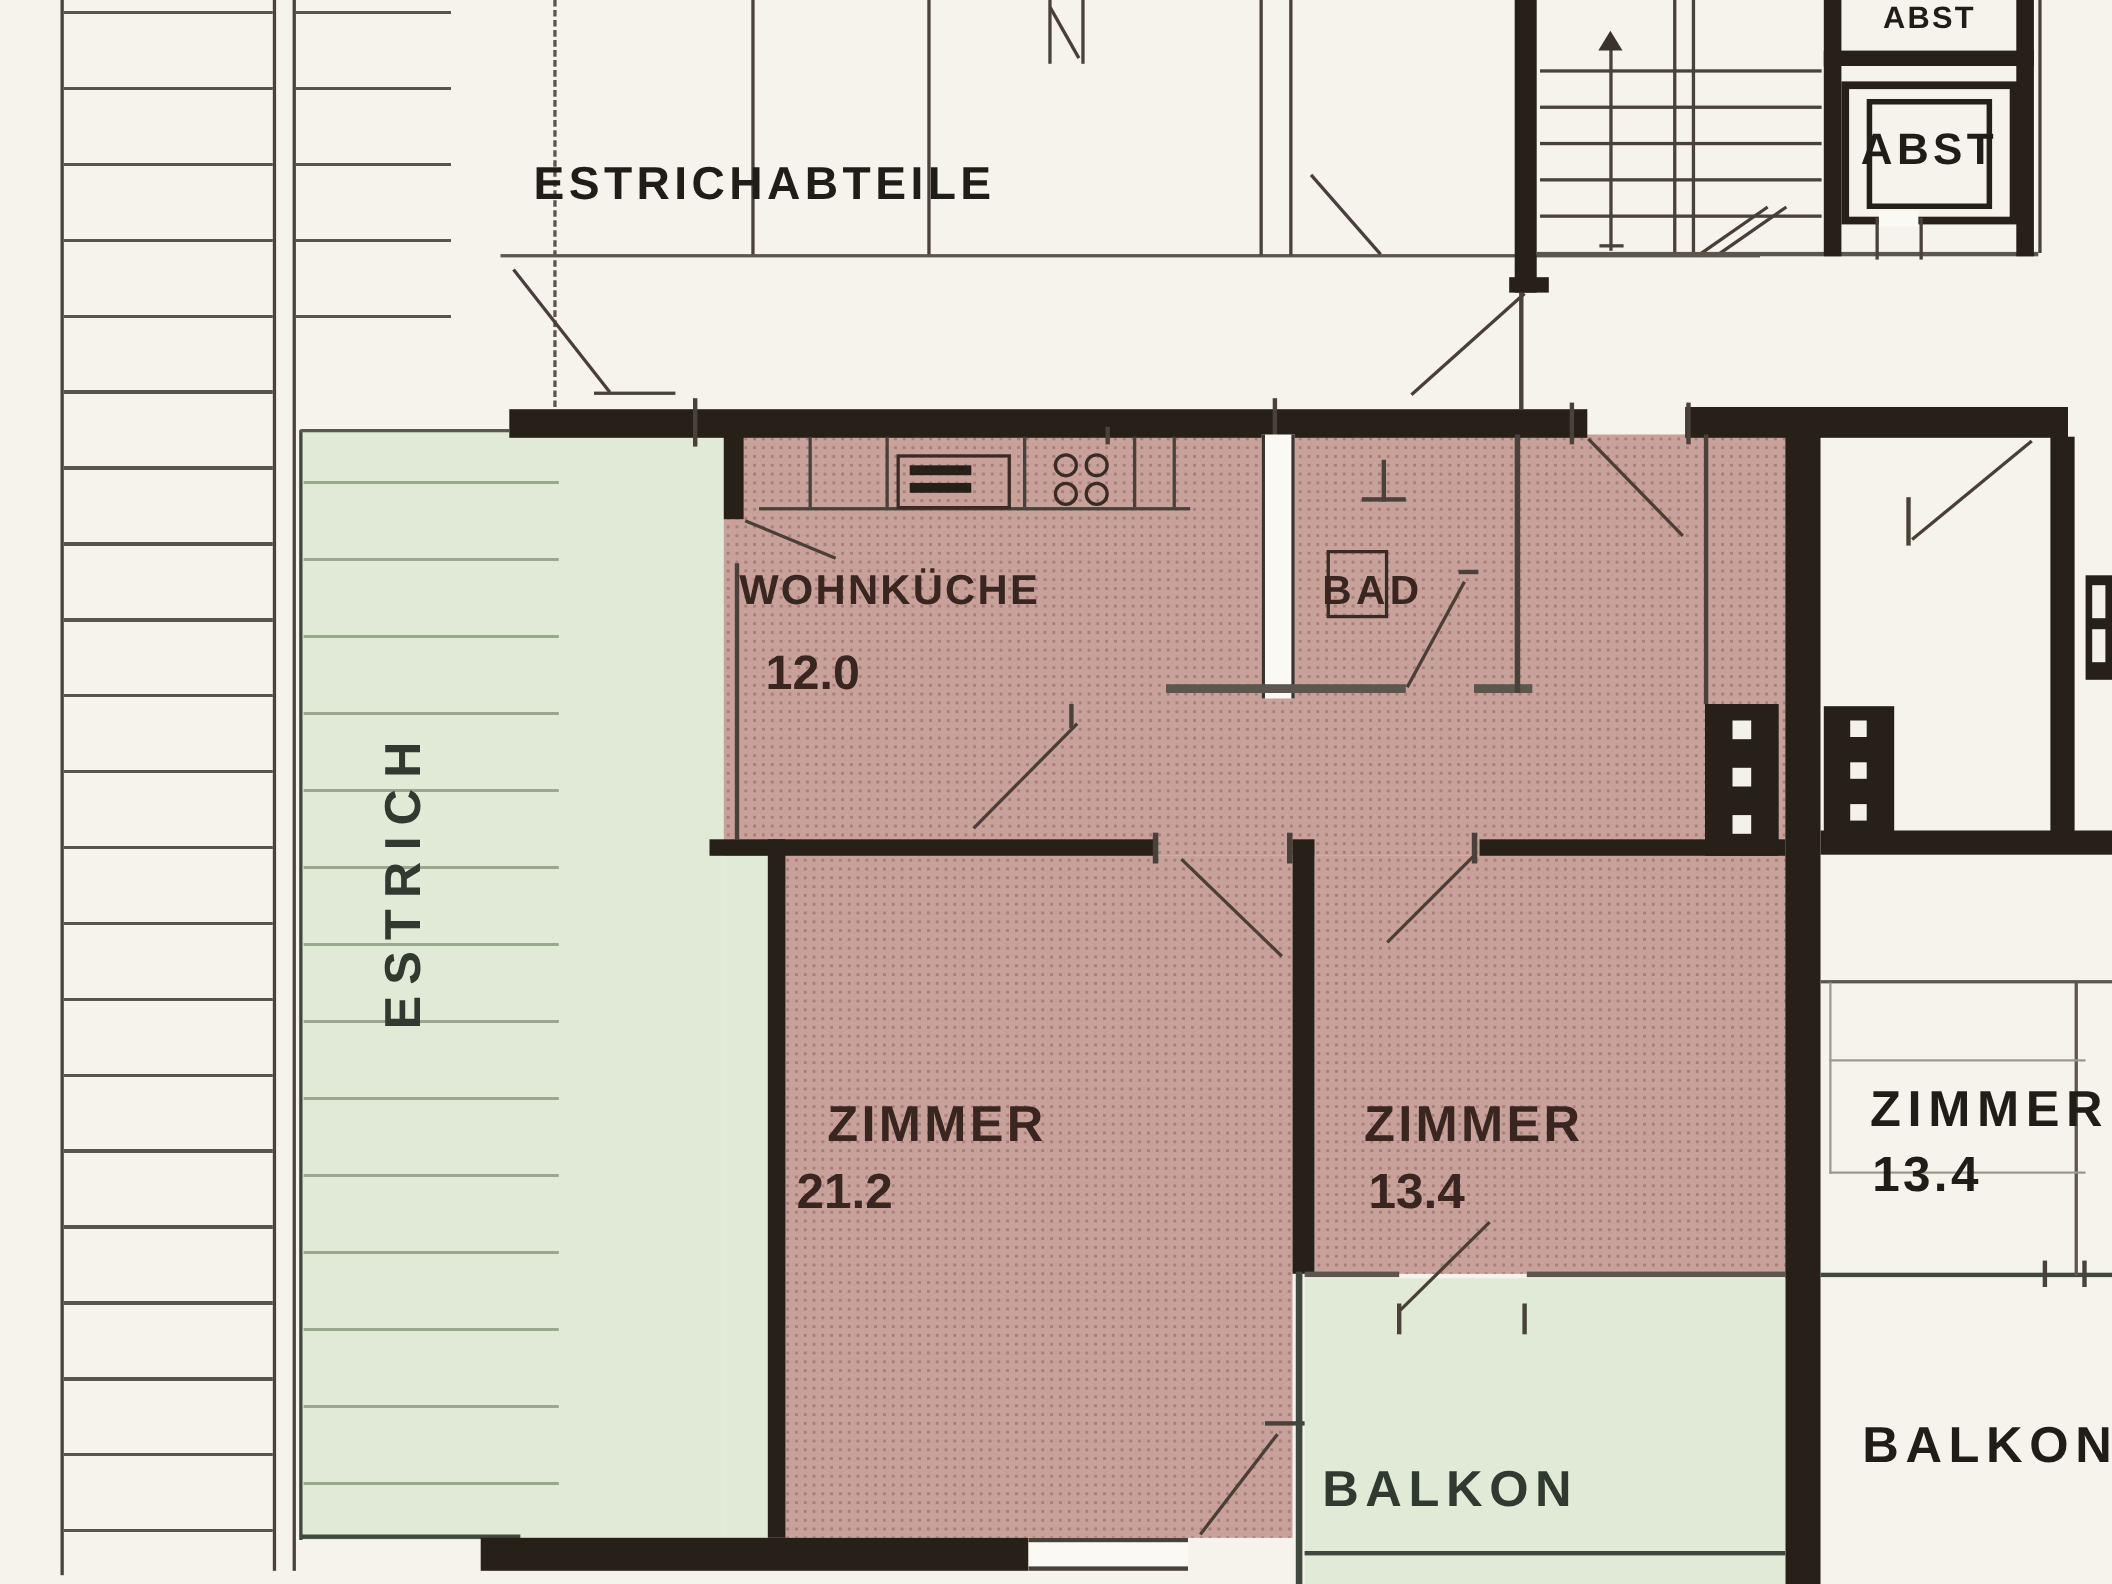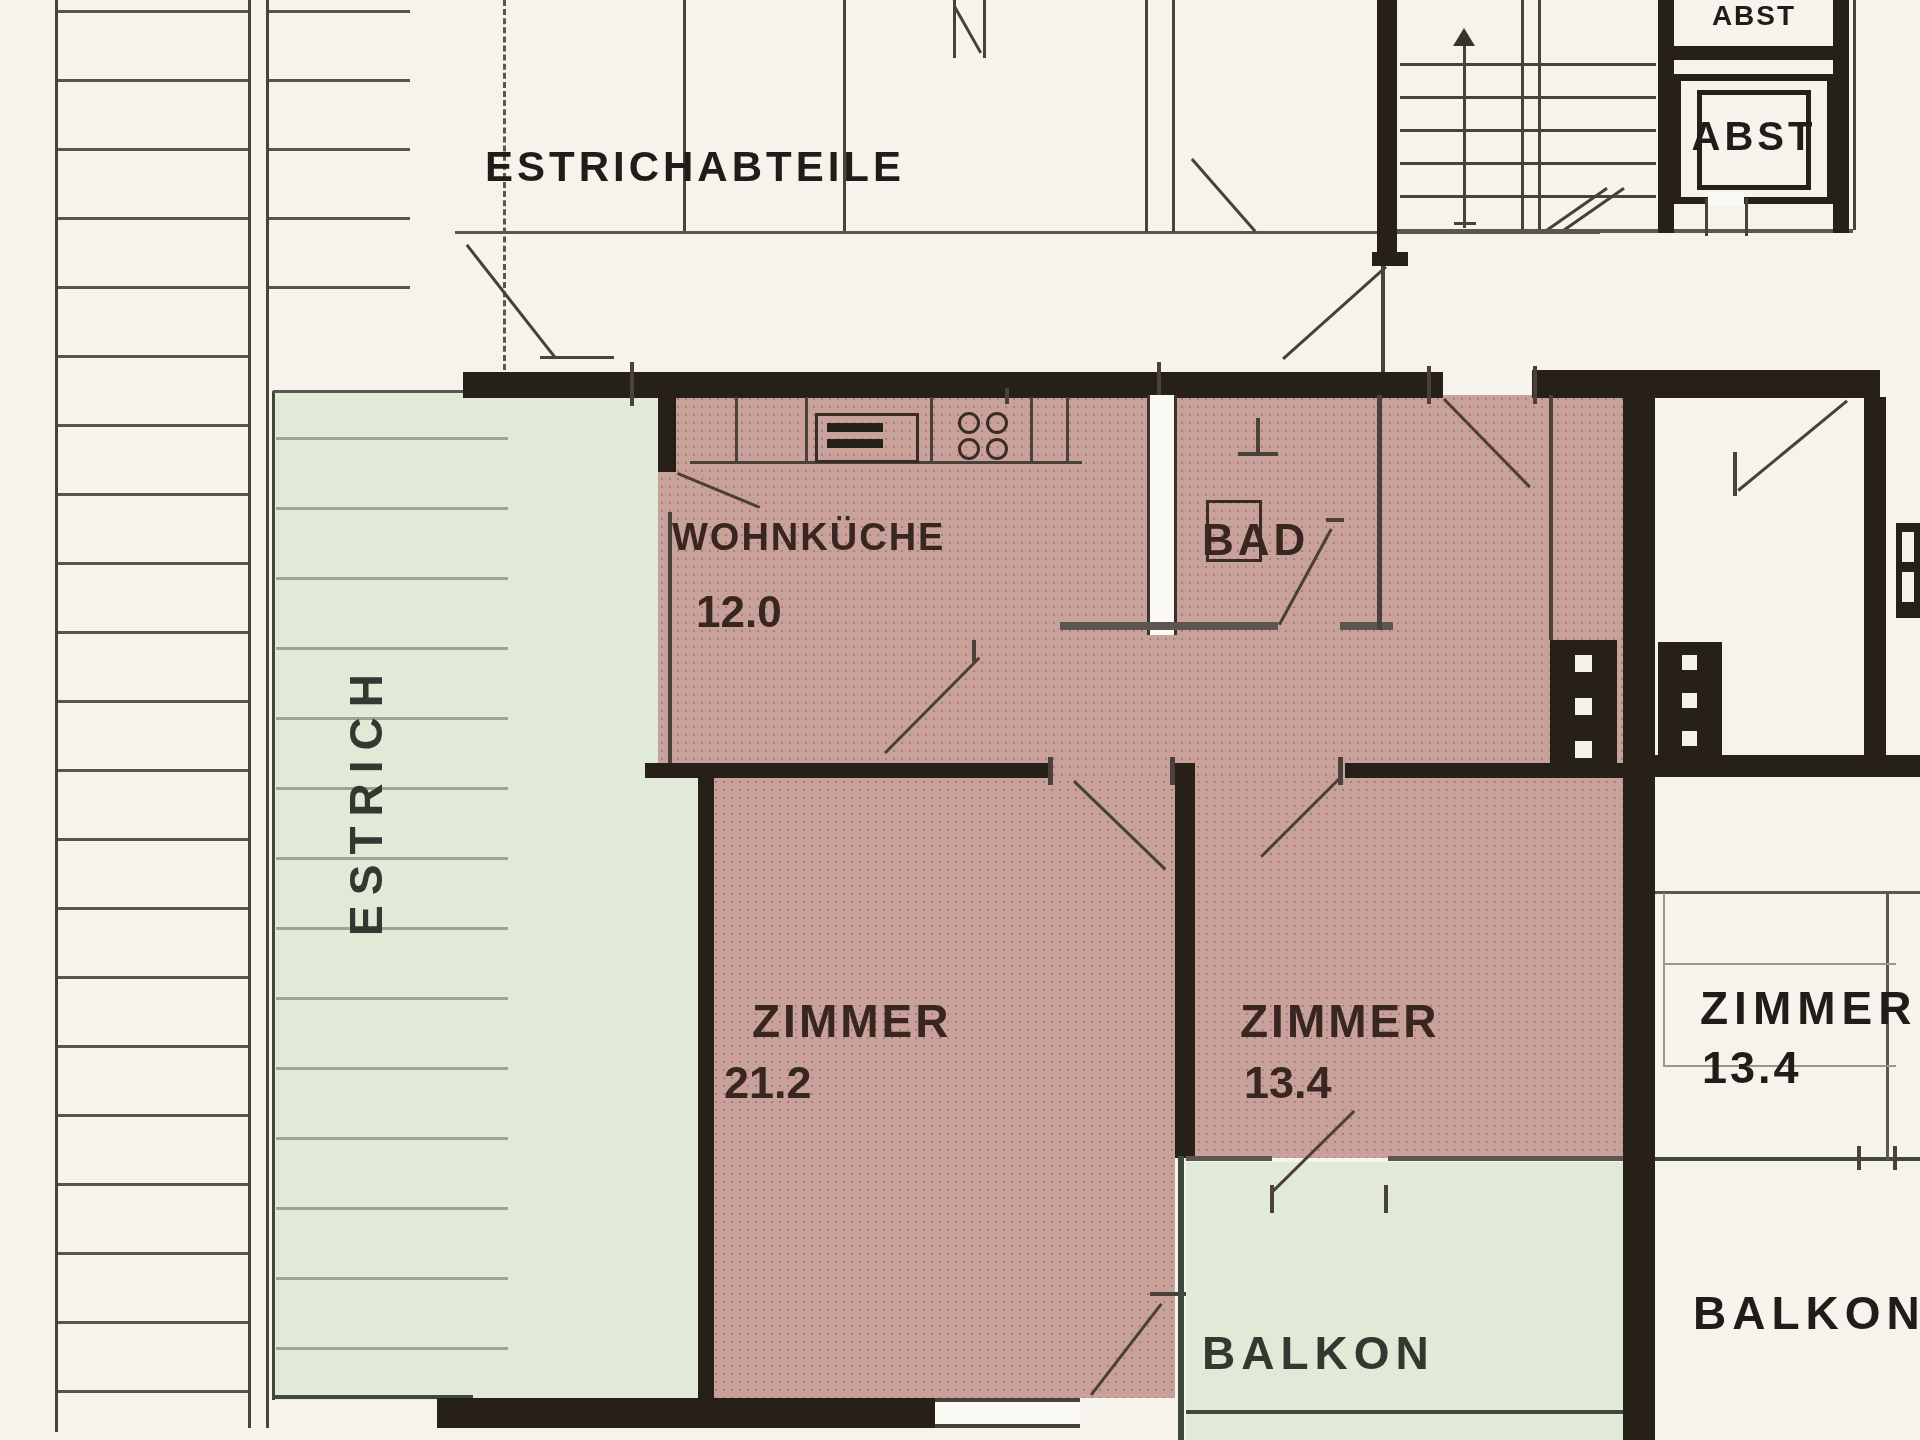--- a/index.html
+++ b/index.html
@@ -144,21 +144,21 @@
   <div class="white" style="left:1147px;top:395px;width:30px;height:240px;border-left:3px solid #3a332e;border-right:3px solid #3a332e;box-sizing:border-box"></div>
   <i class="mln" style="left:1060px;top:622px;width:218px;height:8px"></i>
   <i class="mln" style="left:1340px;top:622px;width:53px;height:8px"></i>
   <i class="dl" style="left:1278px;top:624px;width:109px;transform:rotate(-61.5deg)"></i>
   <i class="ln" style="left:1326px;top:518px;width:18px;height:4px"></i>
   <i class="ln" style="left:1377px;top:395px;width:5px;height:235px"></i>
 
   <i class="ln" style="left:1238px;top:452px;width:40px;height:4px"></i>
   <i class="ln" style="left:1256px;top:418px;width:4px;height:38px"></i>
   <div class="fixture" style="left:1206px;top:500px;width:50px;height:56px"></div>
-  <div class="lbl" style="left:1202px;top:518px;font-size:44px;letter-spacing:4px">BAD</div>
+  <div class="lbl" style="left:1202px;top:518px;font-size:37px;letter-spacing:4px">BAD</div>
 
   <i class="ln" style="left:1549px;top:395px;width:4px;height:245px"></i>
   <i class="dl" style="left:884px;top:752px;width:134px;transform:rotate(-45.3deg)"></i>
   <i class="ln" style="left:972px;top:640px;width:4px;height:22px"></i>
 
   <div class="w" style="left:1550px;top:640px;width:67px;height:138px">
     <i class="sq" style="left:25px;top:15px;width:17px;height:17px"></i>
     <i class="sq" style="left:25px;top:58px;width:17px;height:17px"></i>
     <i class="sq" style="left:25px;top:101px;width:17px;height:17px"></i>
   </div>

